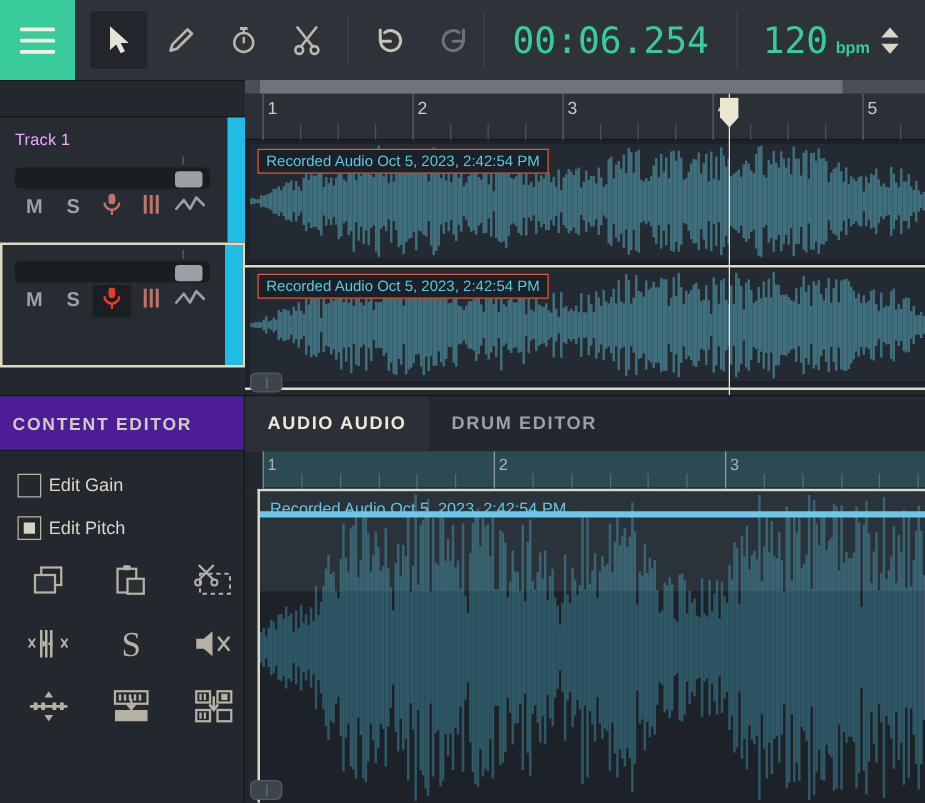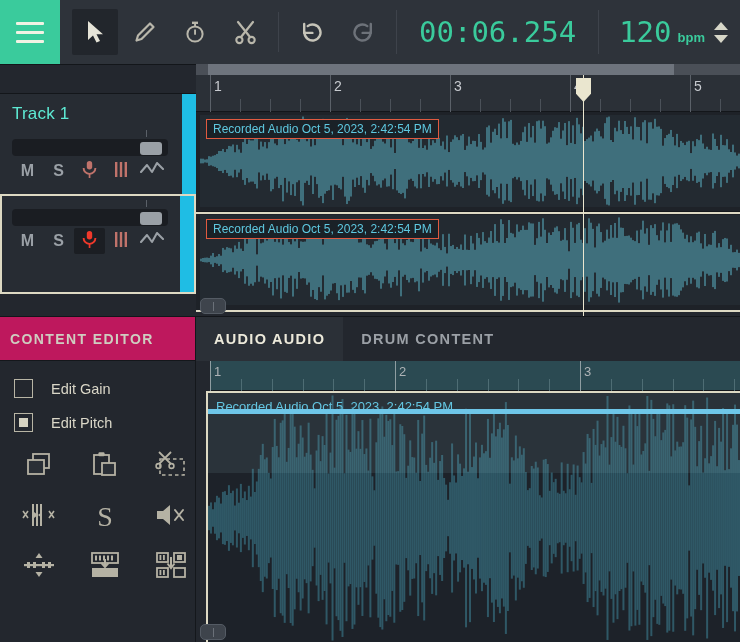--- a/index.html
+++ b/index.html
@@ -16,35 +16,35 @@
   .menu-btn { width:60px; height:64px; background:#3acb9c; display:flex; flex-direction:column; align-items:center; justify-content:center; gap:6px; cursor:pointer; }
   .menu-btn i { display:block; width:28px; height:3px; background:#f2f2e4; border-radius:1px; }
   .tool-group { display:flex; align-items:center; padding-left:10px; }
   .tool { width:46px; height:46px; margin:0 2px; display:flex; align-items:center; justify-content:center; cursor:pointer; border-radius:2px; }
   .tool.active { background:#22262c; }
   .tool svg { display:block; }
   .tb-sep { width:1px; height:40px; background:#3e434b; align-self:center; margin:0 8px; }
   .transport { margin-left:auto; display:flex; align-items:center; }
   .time-display { color:#3acb9c; font-family:"DejaVu Sans Mono", monospace; font-size:29px; letter-spacing:0px; padding:0 22px; line-height:1; }
   .v-sep { width:1px; height:44px; background:#3e434b; }
-  .tempo-box { display:flex; align-items:baseline; padding:0 6px 0 20px; }
+  .tempo-box { display:flex; align-items:baseline; padding:0 15px 0 20px; }
   .tempo-val { color:#3acb9c; font-family:"DejaVu Sans Mono", monospace; font-size:29px; line-height:1; }
   .tempo-unit { color:#3acb9c; font-size:13px; font-weight:bold; margin-left:6px; font-family:"Liberation Sans", sans-serif; }
   .spin { display:flex; flex-direction:column; gap:5px; margin-left:9px; margin-right:6px; align-self:center; cursor:pointer; }
   .spin .up, .spin .dn { width:0; height:0; border-left:7px solid transparent; border-right:7px solid transparent; }
   .spin .up { border-bottom:8px solid #d7d7c8; }
   .spin .dn { border-top:8px solid #d7d7c8; }
 
   
   .arrange { position:absolute; left:0; top:64px; width:740px; height:252px; }
   .track-headers { position:absolute; left:0; top:0; width:196px; height:252px; background:#23272e; border-top:1px solid #13161a; }
   .th-spacer { height:29px; background:#23272e; border-bottom:1px solid #13161a; }
   .track-head { position:relative; height:100px; background:#272c33; padding:10px 12px 0 12px; }
   .track-head.selected { border:2px solid #ddd9c3; height:100px; padding:8px 10px 0 10px; }
-  .track-name { color:#5eead4; font-size:17px; margin-bottom:10px; letter-spacing:.2px; }
+  .track-name { color:#f0abfc; font-size:13px; margin-bottom:10px; letter-spacing:.2px; }
   .vol-wrap { position:relative; height:20px; margin-bottom:4px; }
   .vol-tick { position:absolute; left:78%; top:-4px; width:1px; height:7px; background:#5a6068; }
   .vol-slider { position:absolute; left:0; top:5px; width:156px; height:17px; background:#1a1d22; border-radius:4px; cursor:pointer; }
   .vol-handle { position:absolute; left:128px; top:8px; width:22px; height:13px; background:#9aa0a6; border-radius:3px; cursor:pointer; }
   .track-btns { display:flex; align-items:center; gap:0px; margin-top:4px; }
   .tbtn { width:31px; height:26px; display:flex; align-items:center; justify-content:center; cursor:pointer; border-radius:2px; }
   .tbtn.lbl { color:#9aa0a6; font-size:16px; font-weight:bold; font-family:"Liberation Sans", sans-serif; }
   .tbtn.armed { background:#1b1e23; }
   .track-color { position:absolute; right:0; top:0; width:14px; height:100%; background:#1fbde4; }
 
@@ -63,23 +63,23 @@
   .clip-title { position:absolute; left:6px; top:4px; padding:2px 6px; border:1px solid #e05a40; color:#5ec8e0; font-size:12px; background:#1a2127; white-space:nowrap; z-index:3; }
   .wave { position:absolute; left:0; top:0; width:100%; height:100%; }
   .playhead { position:absolute; top:0; width:1px; height:100%; background:#eae6cf; z-index:6; }
   .playhead-flag { position:absolute; top:14px; width:15px; height:24px; margin-left:-7px; background:#eae6cf; clip-path:polygon(0 0,100% 0,100% 66%,50% 100%,0 66%); z-index:7; }
   .grab { position:absolute; width:26px; height:16px; background:#3e444c; border:1px solid #545b64; border-radius:5px; cursor:pointer; z-index:9; }
   .grab:after { content:""; position:absolute; left:12px; top:3px; width:1px; height:9px; background:#6b7179; }
 
   
   .bottom { position:absolute; left:0; top:316px; width:740px; height:326px; }
   .content-editor { position:absolute; left:0; top:0; width:196px; height:326px; background:#23272e; border-top:1px solid #13161a; border-right:1px solid #14171b; }
-  .ce-header { height:44px; display:flex; align-items:center; padding-left:10px; color:#cfcdc0; font-size:14px; letter-spacing:1.4px; font-weight:bold; background:#be185d; border-bottom:1px solid #14171b; }
+  .ce-header { height:44px; display:flex; align-items:center; padding-left:10px; color:#cfcdc0; font-size:14px; letter-spacing:1.4px; font-weight:bold; background:#4c1d95; border-bottom:1px solid #14171b; }
   .ce-body { padding:18px 0 0 14px; }
-  .chk-row { display:flex; align-items:center; gap:18px; margin-bottom:15px; cursor:pointer; }
+  .chk-row { display:flex; align-items:center; gap:6px; margin-bottom:15px; cursor:pointer; }
   .chk { width:19px; height:19px; border:1px solid #b8b5a5; display:flex; align-items:center; justify-content:center; }
   .chk .fill { width:9px; height:9px; background:#d6d3c2; display:none; }
   .chk.on .fill { display:block; }
   .chk-lbl { color:#dad7c8; font-size:14.5px; }
   .icon-grid { margin-top:14px; display:grid; grid-template-columns:repeat(3,50px); gap:10px 16px; }
   .icon-cell { width:50px; height:40px; display:flex; align-items:center; justify-content:center; cursor:pointer; }
 
   .editor { position:absolute; left:196px; top:0; width:544px; height:326px; background:#23272e; border-top:1px solid #13161a; }
   .tabs { height:44px; display:flex; align-items:stretch; background:#23272e; }
   .tab { display:flex; align-items:center; padding:0 18px; color:#9ba0a6; font-size:14.5px; letter-spacing:1.3px; font-weight:bold; cursor:pointer; }
@@ -980,21 +980,21 @@
             </span>
           </div>
 
         </div>
       </div>
     </div>
 
     <div class="editor">
       <div class="tabs">
         <div class="tab active">AUDIO AUDIO</div>
-        <div class="tab">DRUM CONTENT</div>
+        <div class="tab">DRUM EDITOR</div>
       </div>
 
       <div class="ed-ruler" id="ed-ruler">
           <div class="ed-bar-line" style="left: 14px;"></div>
           <div class="ed-bar-lbl" style="left: 18px;">1</div>
           <div class="ed-beat-line" style="left: 44.8333px;"></div>
           <div class="ed-beat-line" style="left: 75.6667px;"></div>
           <div class="ed-beat-line" style="left: 106.5px;"></div>
           <div class="ed-beat-line" style="left: 137.333px;"></div>
           <div class="ed-beat-line" style="left: 168.167px;"></div>

